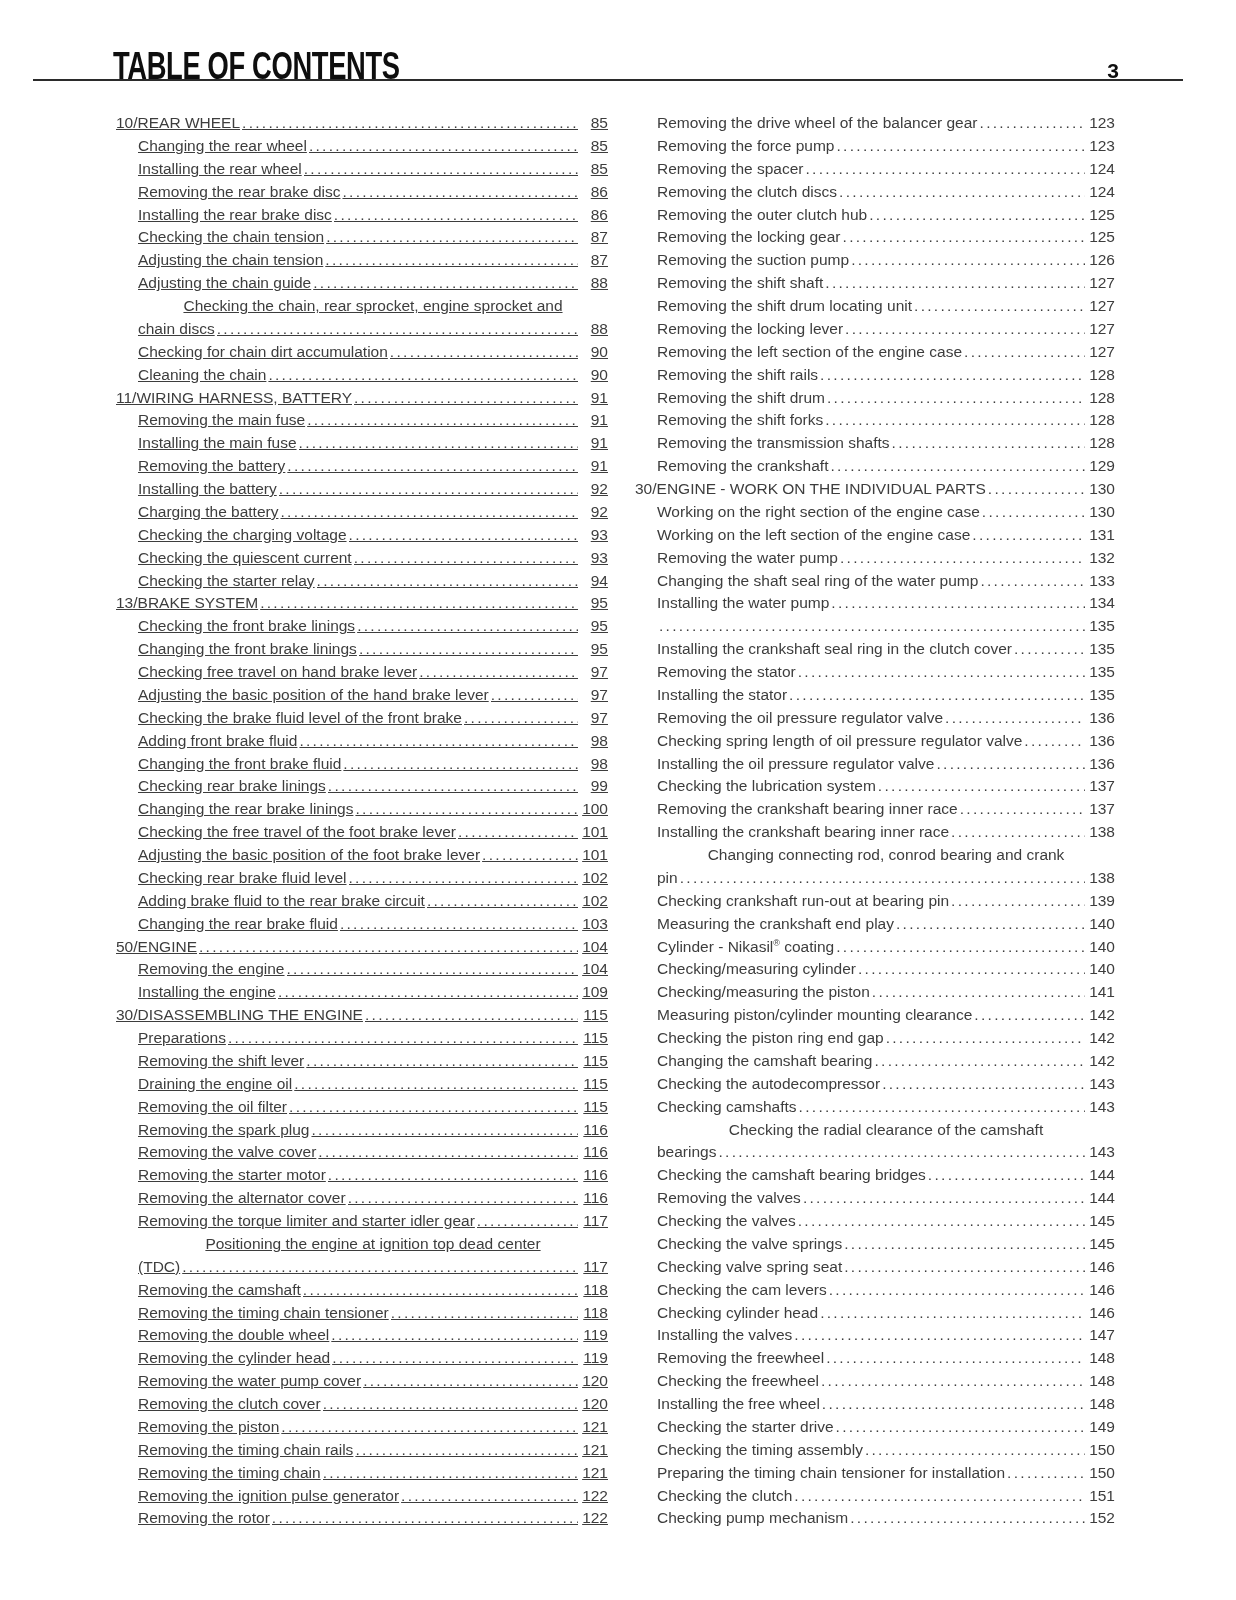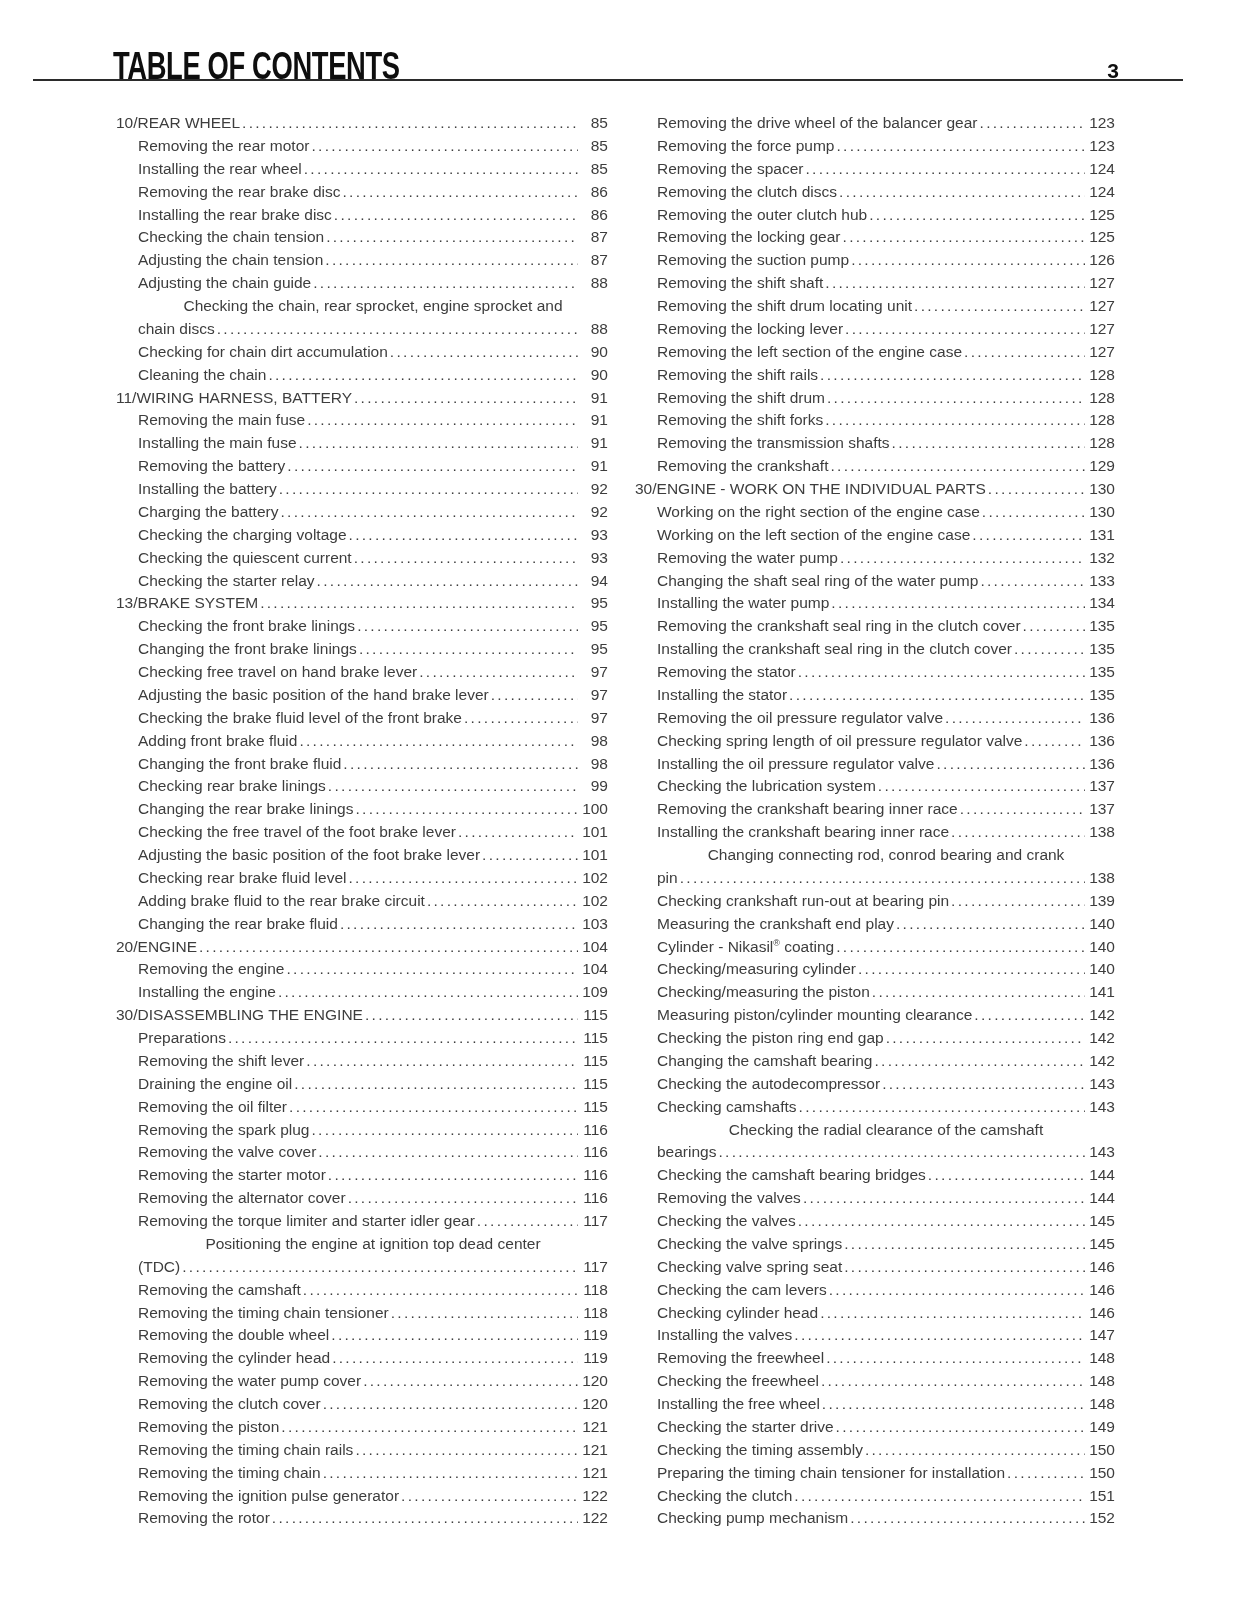--- a/index.html
+++ b/index.html
@@ -18,21 +18,21 @@
     transform:scaleX(0.72); transform-origin:left bottom;
   }
   .hdr-page {
     position:absolute; left:1098px; top:53px; width:30px; text-align:center;
     font-size:21px; font-weight:bold; color:#0e0e0e; line-height:20px;
   }
   .rule { position:absolute; left:33px; top:71px; width:1150px; height:2px; background:#2b2b2b; }
 
   
   .col { position:absolute; top:104px; font-size:15.5px; line-height:22.87px; }
-  .col-left  { left:116px; width:492px; }
+  .col-left  { left:116px; width:492px;text-decoration:underline; }
   .col-right { left:635px; width:480px; }
 
   .entry { }
   .entry.lvl1 { padding-left:22px; }
   .leaderline { display:flex; align-items:baseline; }
   .firstline { white-space:nowrap;text-align:center; }
   .txt  { flex:0 0 auto; white-space:nowrap; }
   .dots {
     flex:1 1 auto; min-width:6px; overflow:hidden; white-space:nowrap;
     letter-spacing:2.3px; margin-left:2px; margin-right:3px;
@@ -52,21 +52,21 @@
     <section class="col col-left">
         <div class="entry lvl0">
           <div class="leaderline">
             <span class="txt">10/REAR WHEEL</span>
             <span class="dots">..........................................................................................................................................................................</span>
             <span class="pg">85</span>
           </div>
         </div>
         <div class="entry lvl1">
           <div class="leaderline">
-            <span class="txt">Removing the rear motor</span>
+            <span class="txt">Changing the rear wheel</span>
             <span class="dots">..........................................................................................................................................................................</span>
             <span class="pg">85</span>
           </div>
         </div>
         <div class="entry lvl1">
           <div class="leaderline">
             <span class="txt">Installing the rear wheel</span>
             <span class="dots">..........................................................................................................................................................................</span>
             <span class="pg">85</span>
           </div>
@@ -291,21 +291,21 @@
         </div>
         <div class="entry lvl1">
           <div class="leaderline">
             <span class="txt">Changing the rear brake fluid</span>
             <span class="dots">..........................................................................................................................................................................</span>
             <span class="pg">103</span>
           </div>
         </div>
         <div class="entry lvl0">
           <div class="leaderline">
-            <span class="txt">20/ENGINE</span>
+            <span class="txt">50/ENGINE</span>
             <span class="dots">..........................................................................................................................................................................</span>
             <span class="pg">104</span>
           </div>
         </div>
         <div class="entry lvl1">
           <div class="leaderline">
             <span class="txt">Removing the engine</span>
             <span class="dots">..........................................................................................................................................................................</span>
             <span class="pg">104</span>
           </div>
@@ -623,21 +623,20 @@
         </div>
         <div class="entry lvl1">
           <div class="leaderline">
             <span class="txt">Installing the water pump</span>
             <span class="dots">..........................................................................................................................................................................</span>
             <span class="pg">134</span>
           </div>
         </div>
         <div class="entry lvl1">
           <div class="leaderline">
-            <span class="txt">Removing the crankshaft seal ring in the clutch cover</span>
             <span class="dots">..........................................................................................................................................................................</span>
             <span class="pg">135</span>
           </div>
         </div>
         <div class="entry lvl1">
           <div class="leaderline">
             <span class="txt">Installing the crankshaft seal ring in the clutch cover</span>
             <span class="dots">..........................................................................................................................................................................</span>
             <span class="pg">135</span>
           </div>

